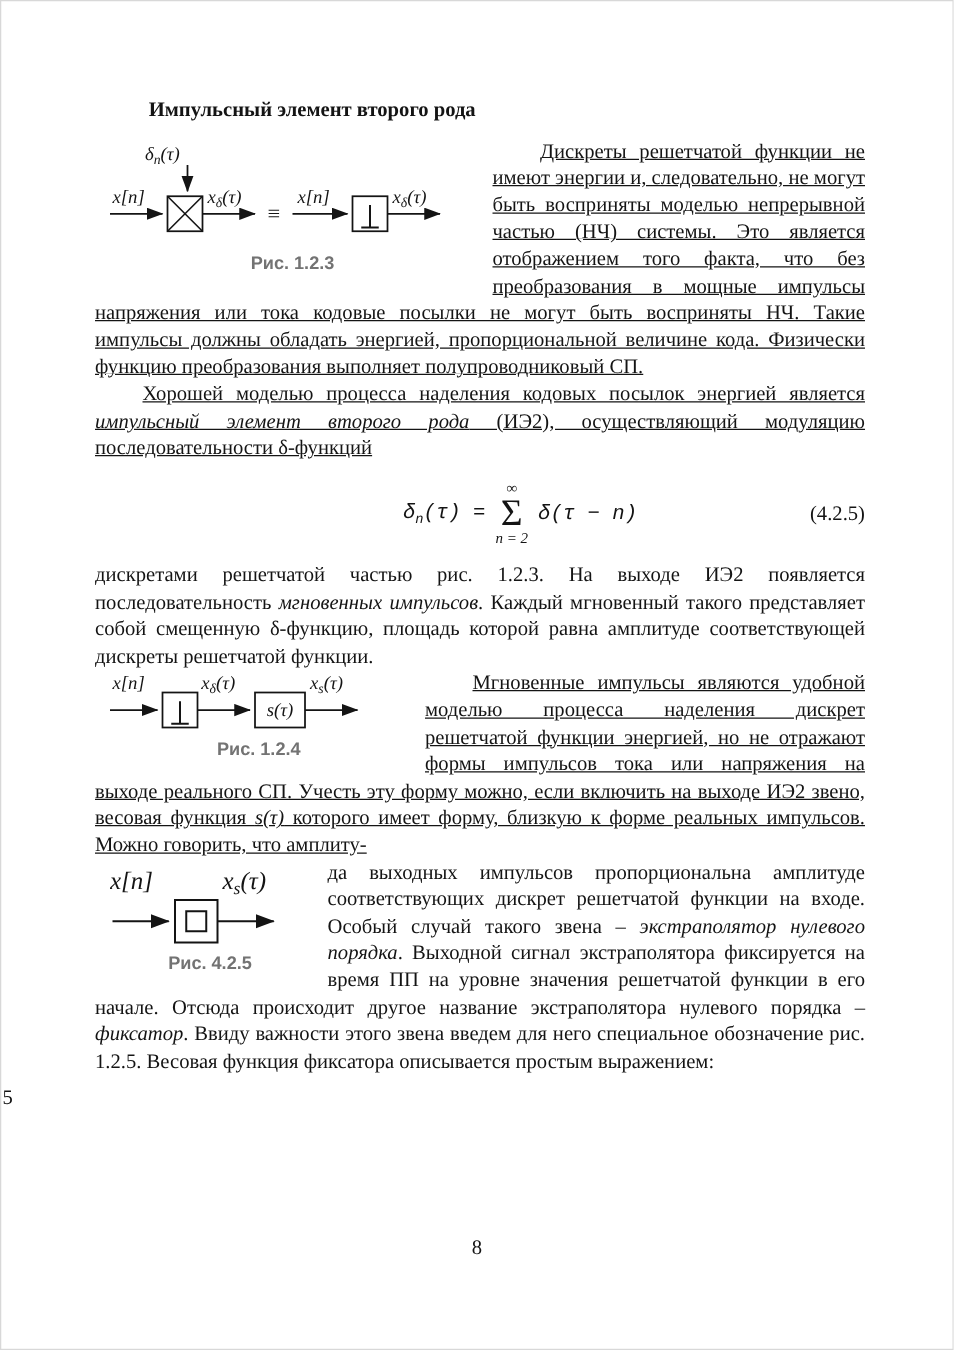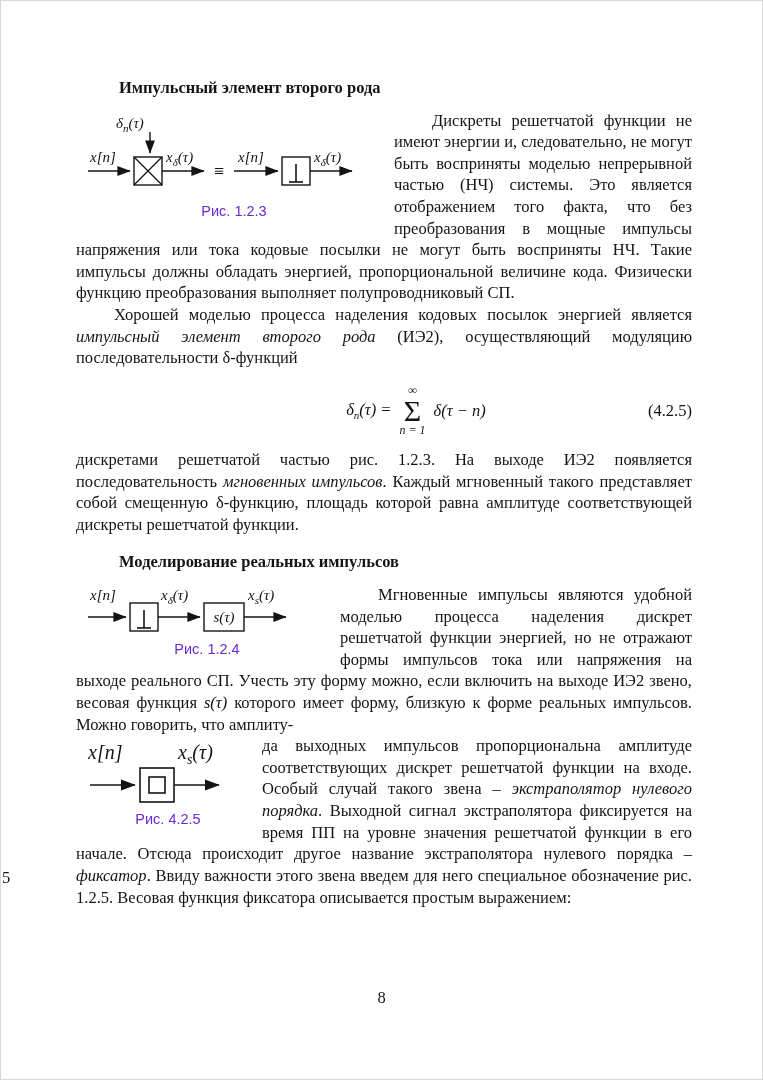--- a/index.html
+++ b/index.html
@@ -4,34 +4,34 @@
 <style>
   * { margin:0; padding:0; box-sizing:border-box; }
   html, body { background:#ffffff; }
   .page {
     position:relative; width:763px; height:1080px; background:#ffffff;
     font-family:"Liberation Serif", serif; font-size:16.5px; line-height:1.31;
     color:#141414; overflow:hidden; border:1px solid #d8d8d8;
   }
   .content { position:absolute; left:75px; top:60px; width:616px; }
   p.body { text-align:justify; }
-  .indent { text-indent:38px; }
+  .indent { text-indent:38px;text-decoration:underline; }
   .it { font-style:italic; }
   h3.head { font-size:16.5px; font-weight:bold; margin:16px 0 11px 43px; }
   .sect::after { content:""; display:block; clear:both; }
   .figure { float:left; margin:3px 14px 4px 12px; }
-  .fig-caption { font-family:"Liberation Sans", sans-serif; font-size:14.5px; text-align:center; margin-top:3px; color:#6d28d9; }
+  .fig-caption { font-family:"Liberation Sans", sans-serif; font-size:14.5px; text-align:center; margin-top:3px; color:#737373;font-weight:bold; }
   svg { display:block; }
   svg text { font-family:"Liberation Serif", serif; font-style:italic; fill:#141414; }
   .svg-sub { font-size:11px; }
   .svg-sub-lg { font-size:14px; }
   .equiv { font-style:normal; font-size:18px; }
   .formula-row { position:relative; display:flex; align-items:center; justify-content:center; margin:14px 0 10px; min-height:56px; }
   .formula-inner { display:flex; align-items:center; font-style:italic; transform:translateX(32px); }
-  .f-lhs, .f-rhs { white-space:pre; }
+  .f-lhs, .f-rhs { white-space:pre;font-family:Liberation Mono, monospace; }
   .f-lhs sub { font-size:11px; font-style:italic; }
   .f-sum { display:inline-flex; flex-direction:column; align-items:center; margin:0 8px; }
   .f-lim { font-size:12px; line-height:1.15; font-style:italic; }
   .f-sigma { font-size:30px; line-height:0.85; font-style:normal; }
   .f-num { position:absolute; right:0; top:50%; transform:translateY(-50%); font-style:normal; }
   .margin-note { position:absolute; left:1px; top:866px; }
   .page-number { position:absolute; left:0; width:100%; top:986px; text-align:center; }
 </style>
 </head>
 <body>
@@ -77,30 +77,29 @@
     </div>
 
     <p class="body indent"><span>Хорошей моделью процесса наделения кодовых посылок энергией является </span><span class="it">импульсный элемент второго рода</span><span> (ИЭ2), осуществляющий модуляцию последовательности δ-функций</span></p>
 
     <div class="formula-row">
       <span class="formula-inner">
         <span class="f-lhs"><span>δ</span><sub>n</sub><span>(τ) =</span></span>
         <span class="f-sum">
           <span class="f-lim">∞</span>
           <span class="f-sigma">Σ</span>
-          <span class="f-lim">n = 1</span>
+          <span class="f-lim">n = 2</span>
         </span>
         <span class="f-rhs">δ(τ − n)</span>
       </span>
       <span class="f-num">(4.2.5)</span>
     </div>
 
     <p class="body"><span>дискретами решетчатой частью рис. 1.2.3. На выходе ИЭ2 появляется последовательность </span><span class="it">мгновенных импульсов</span><span>. Каждый мгновенный такого представляет собой смещенную δ-функцию, площадь которой равна амплитуде соответствующей дискреты решетчатой функции.</span></p>
 
-    <h3 class="head">Моделирование реальных импульсов</h3>
 
     <div class="sect">
       <div class="figure" style="width:238px">
         <svg width="238" height="50" viewBox="0 0 238 50">
           <defs>
             <marker id="am2" markerWidth="10" markerHeight="8" refX="9" refY="3.5" orient="auto">
               <path d="M0,0 L9.5,3.5 L0,7 Z" fill="#141414"></path>
             </marker>
           </defs>
           <text x="2" y="13" font-size="15">x[n]</text>

